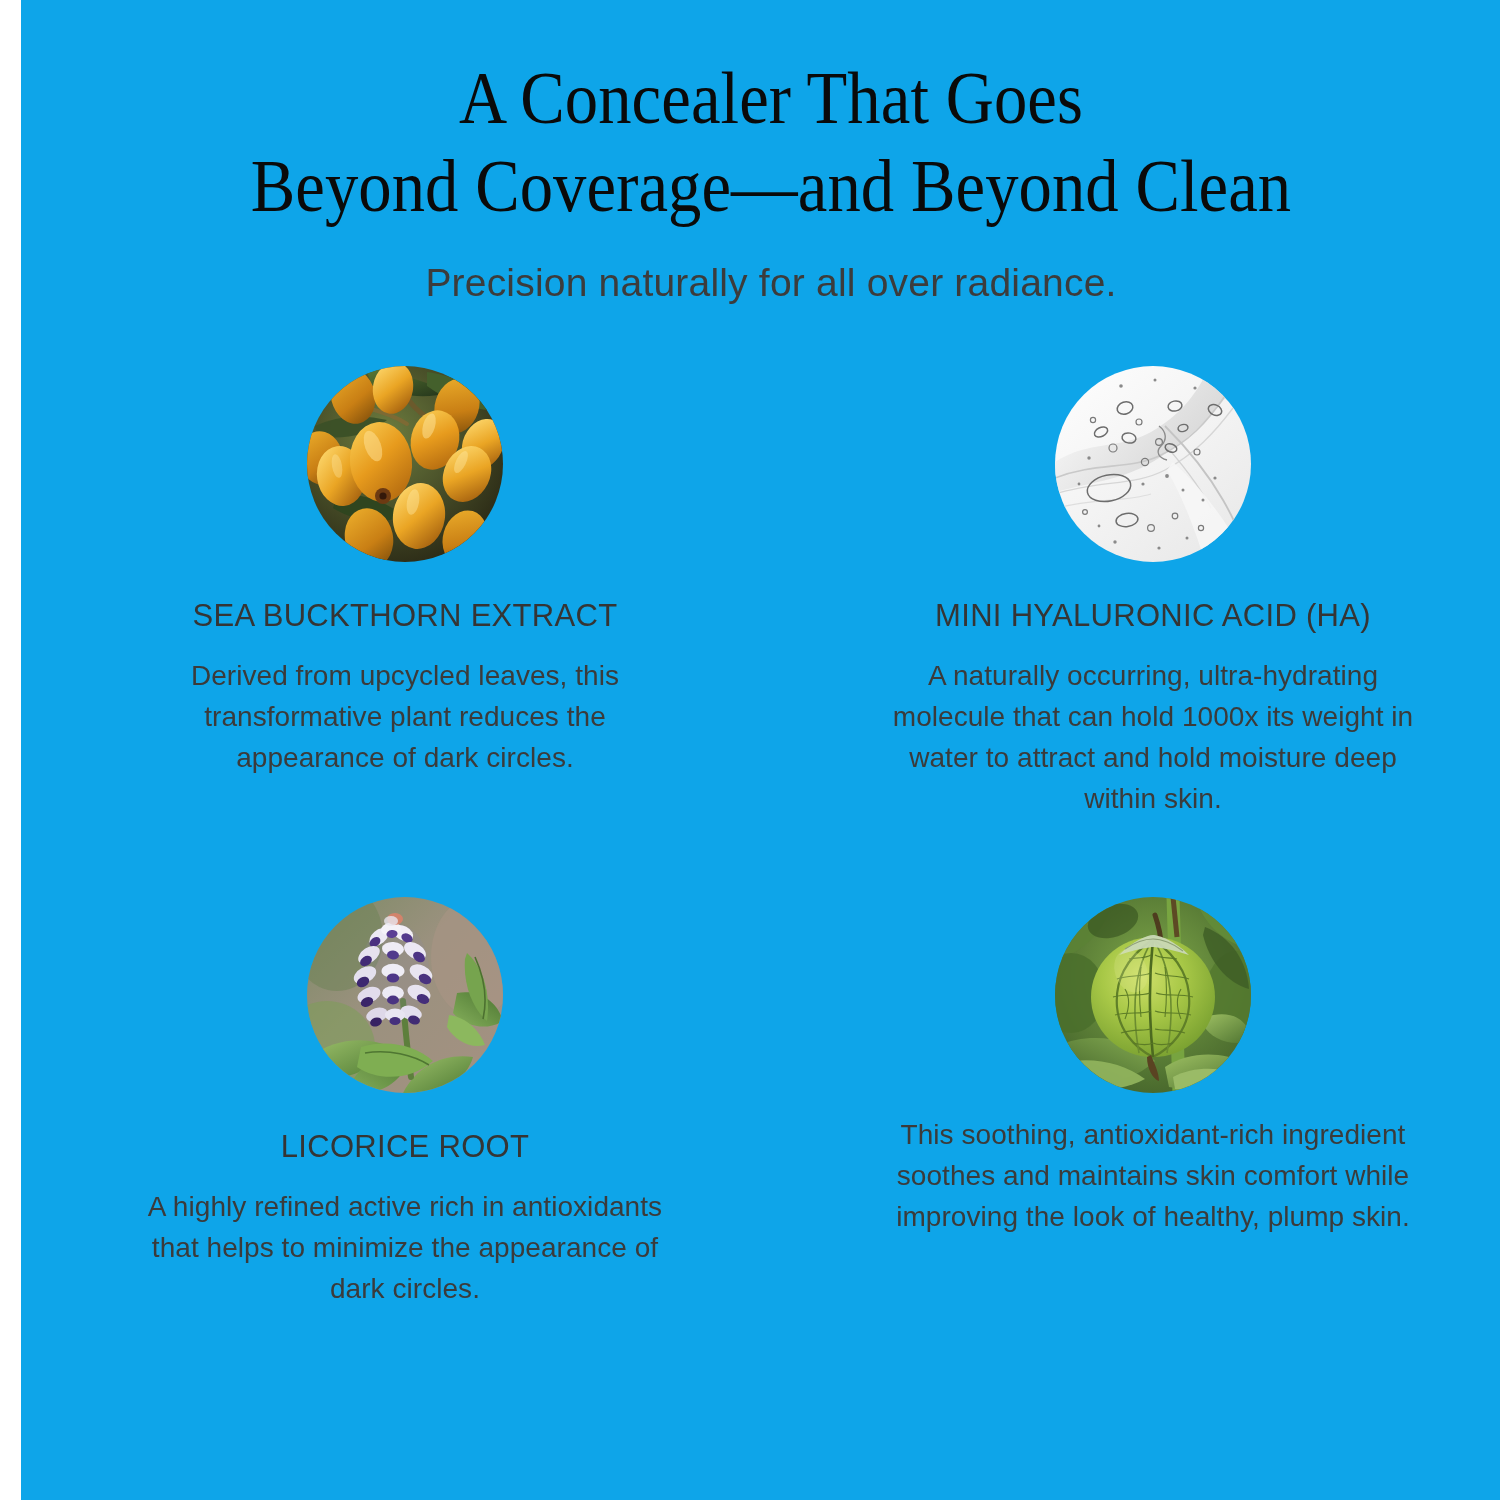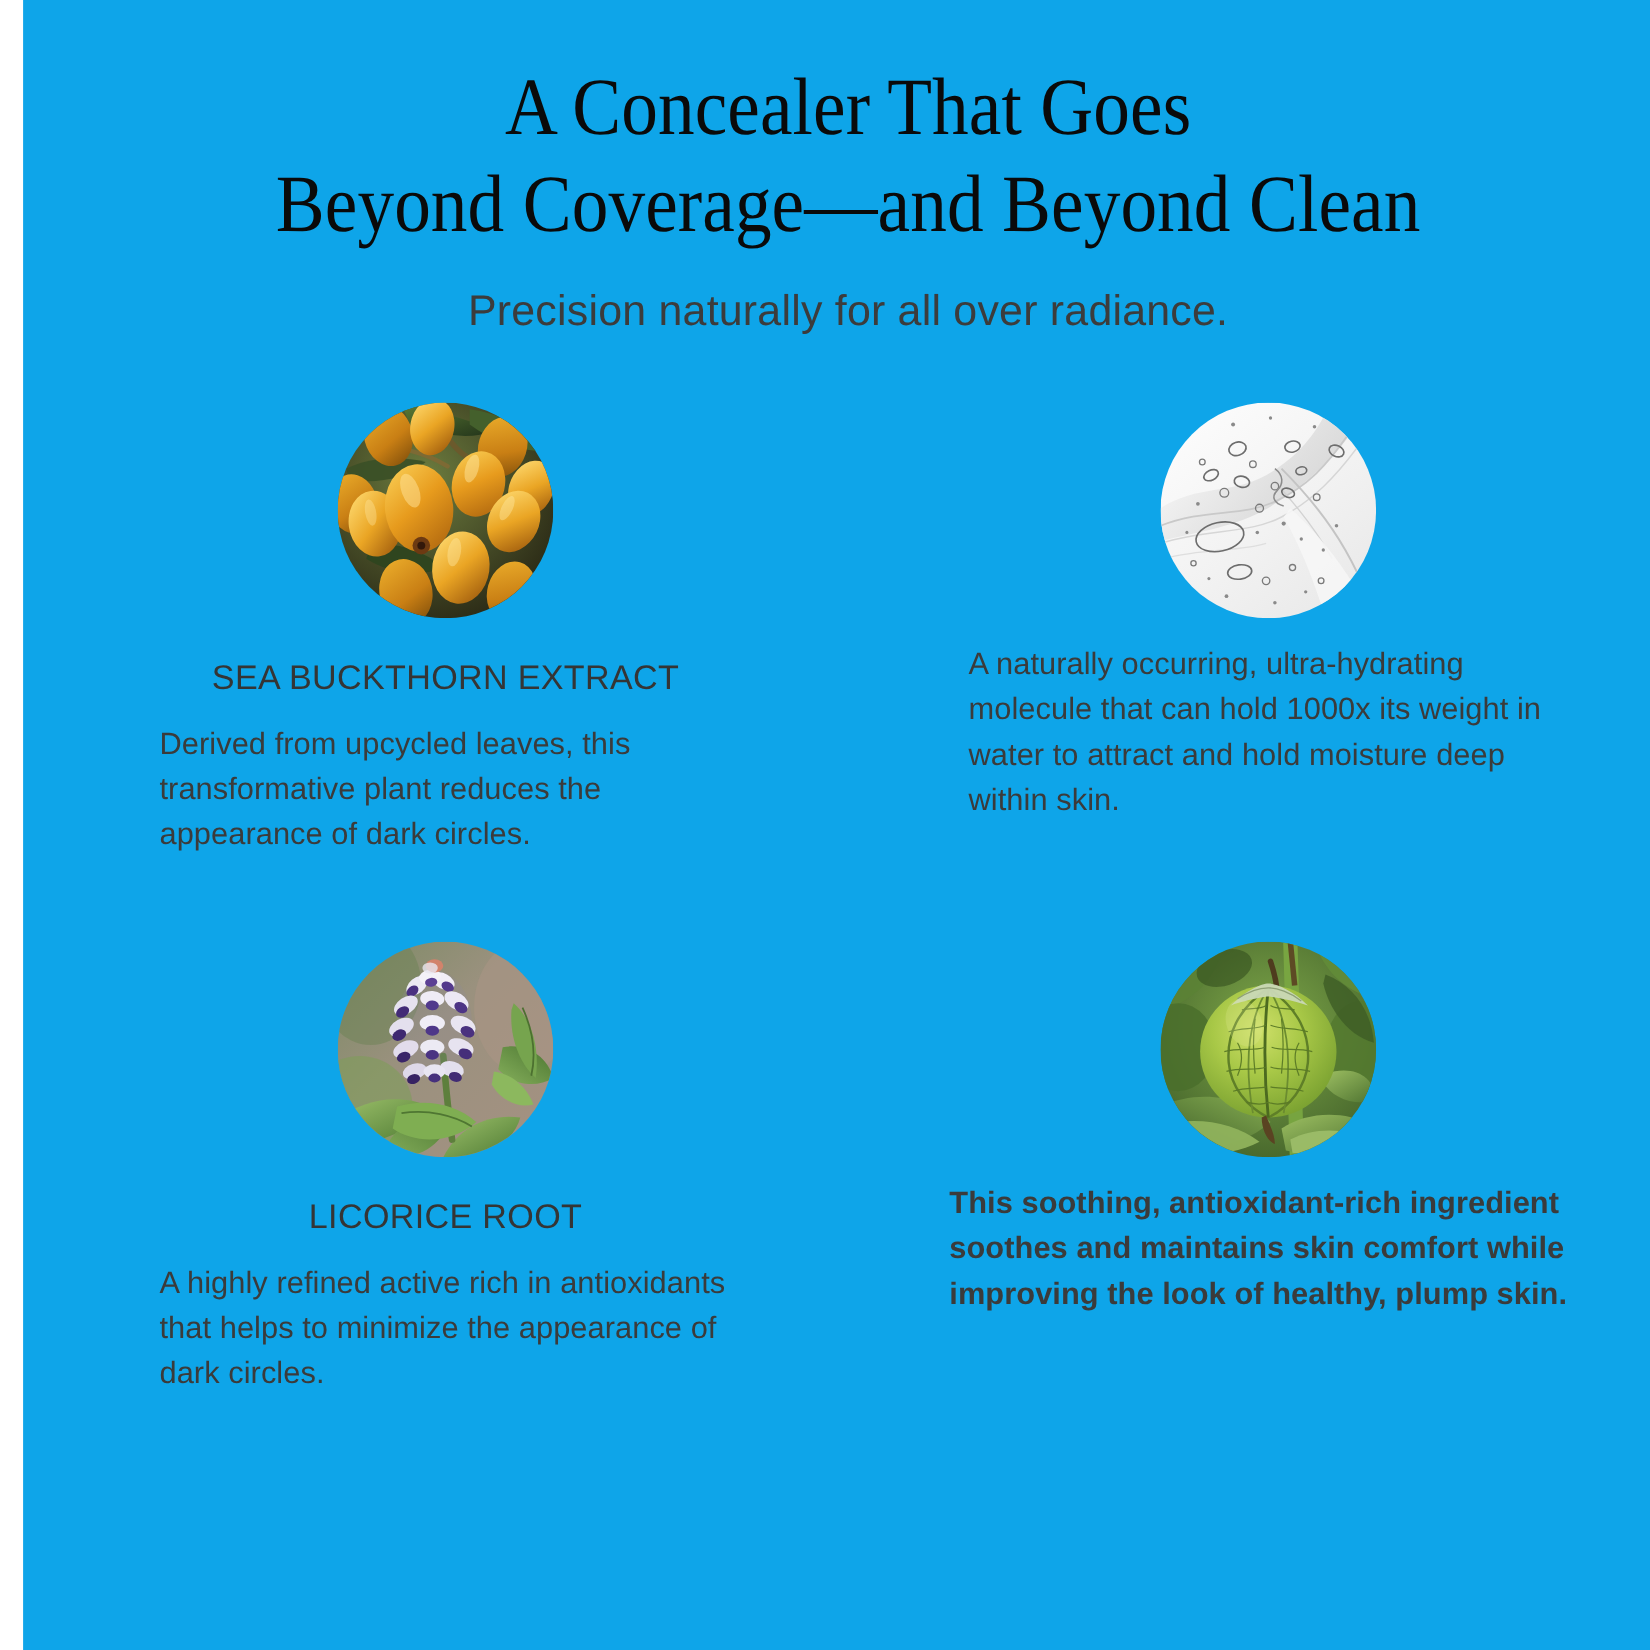--- a/index.html
+++ b/index.html
@@ -72,26 +72,26 @@
     color:#353535;
     text-align:left;
     white-space:nowrap;
   }
   .ing-desc {
     margin-top:21px;
     font-size:28px;
     line-height:41px;
     font-weight:400;
     color:#3b3b3b;
-    text-align:left;
+    text-align:center;
     max-width:520px;
     letter-spacing:0.05px;
   }
   .cell.col-right .ing-desc { max-width:545px; }
-  .cell.col-right.cell-gb .ing-desc { max-width:580px;font-weight:bold; }
+  .cell.col-right.cell-gb .ing-desc { max-width:580px; }
 
   
   .row2 .thumb-wrap { margin-top:4px; }
 </style>
 </head>
 <body>
 
 <div class="page">
 
   <div class="header">
@@ -232,20 +232,21 @@
               <circle cx="148" cy="134" r="1.5"></circle>
             <circle cx="24" cy="118" r="1.4"></circle>
               <circle cx="160" cy="112" r="1.6"></circle>
             <circle cx="44" cy="160" r="1.4"></circle>
               <circle cx="132" cy="172" r="1.5"></circle>
           </g>
 
           <path d="M104 60 C112 66 112 74 106 80 C100 86 104 92 112 94" stroke="#8c8c8c" stroke-width="1.4" fill="none"></path>
         </svg>
       </div>
+      <div class="ing-title">MINI HYALURONIC ACID (HA)</div>
       <div class="ing-desc">A naturally occurring, ultra-hydrating molecule that can hold 1000x its weight in water to attract and hold moisture deep within skin.</div>
     </div>
 
     <div class="cell col-left row2">
       <div class="thumb-wrap">
         <svg viewBox="0 0 196 196" xmlns="http://www.w3.org/2000/svg" aria-hidden="true">
           <defs>
             <linearGradient id="licbg" x1="0%" y1="0%" x2="100%" y2="100%">
               <stop offset="0%" stop-color="#7b8a63"></stop>
                 <stop offset="42%" stop-color="#9a917e"></stop>

